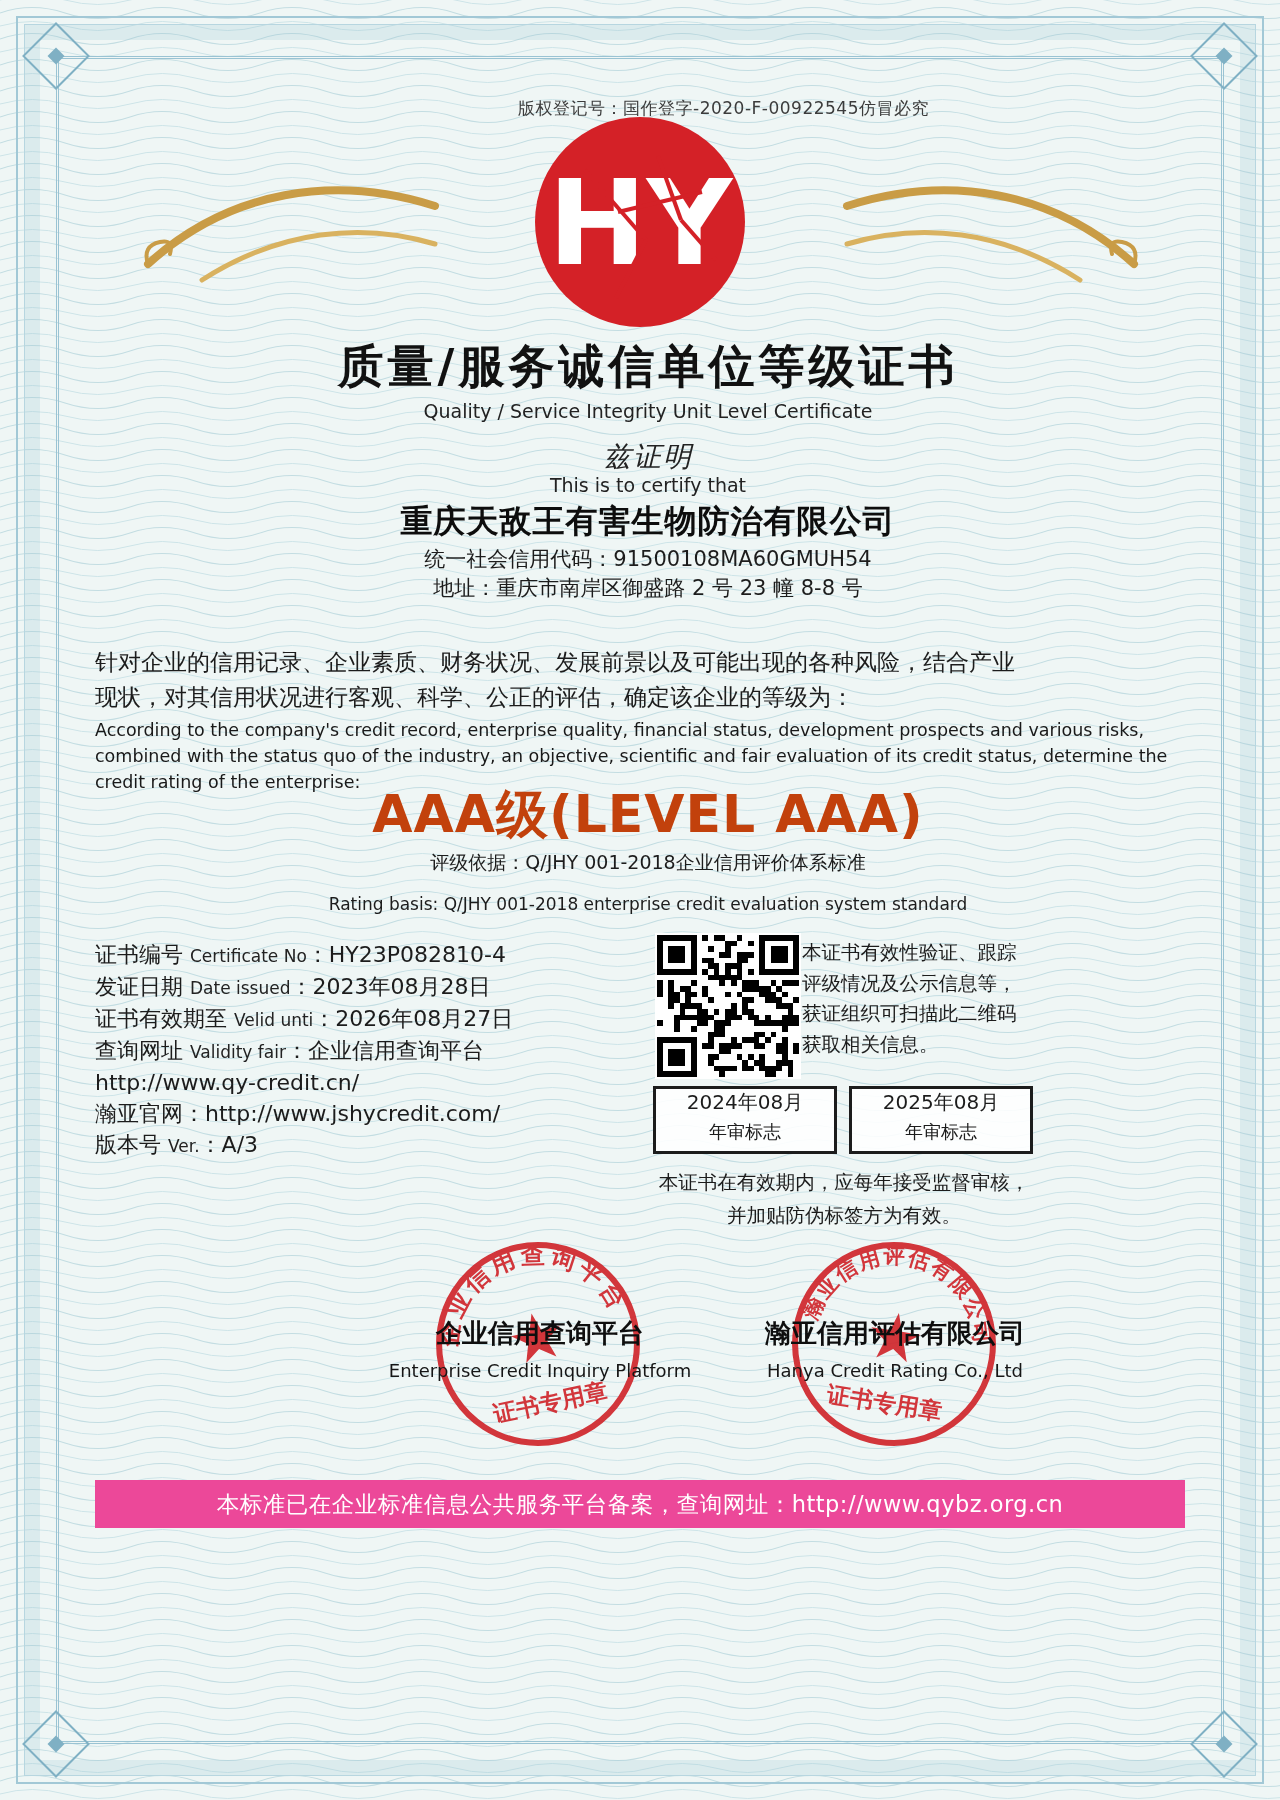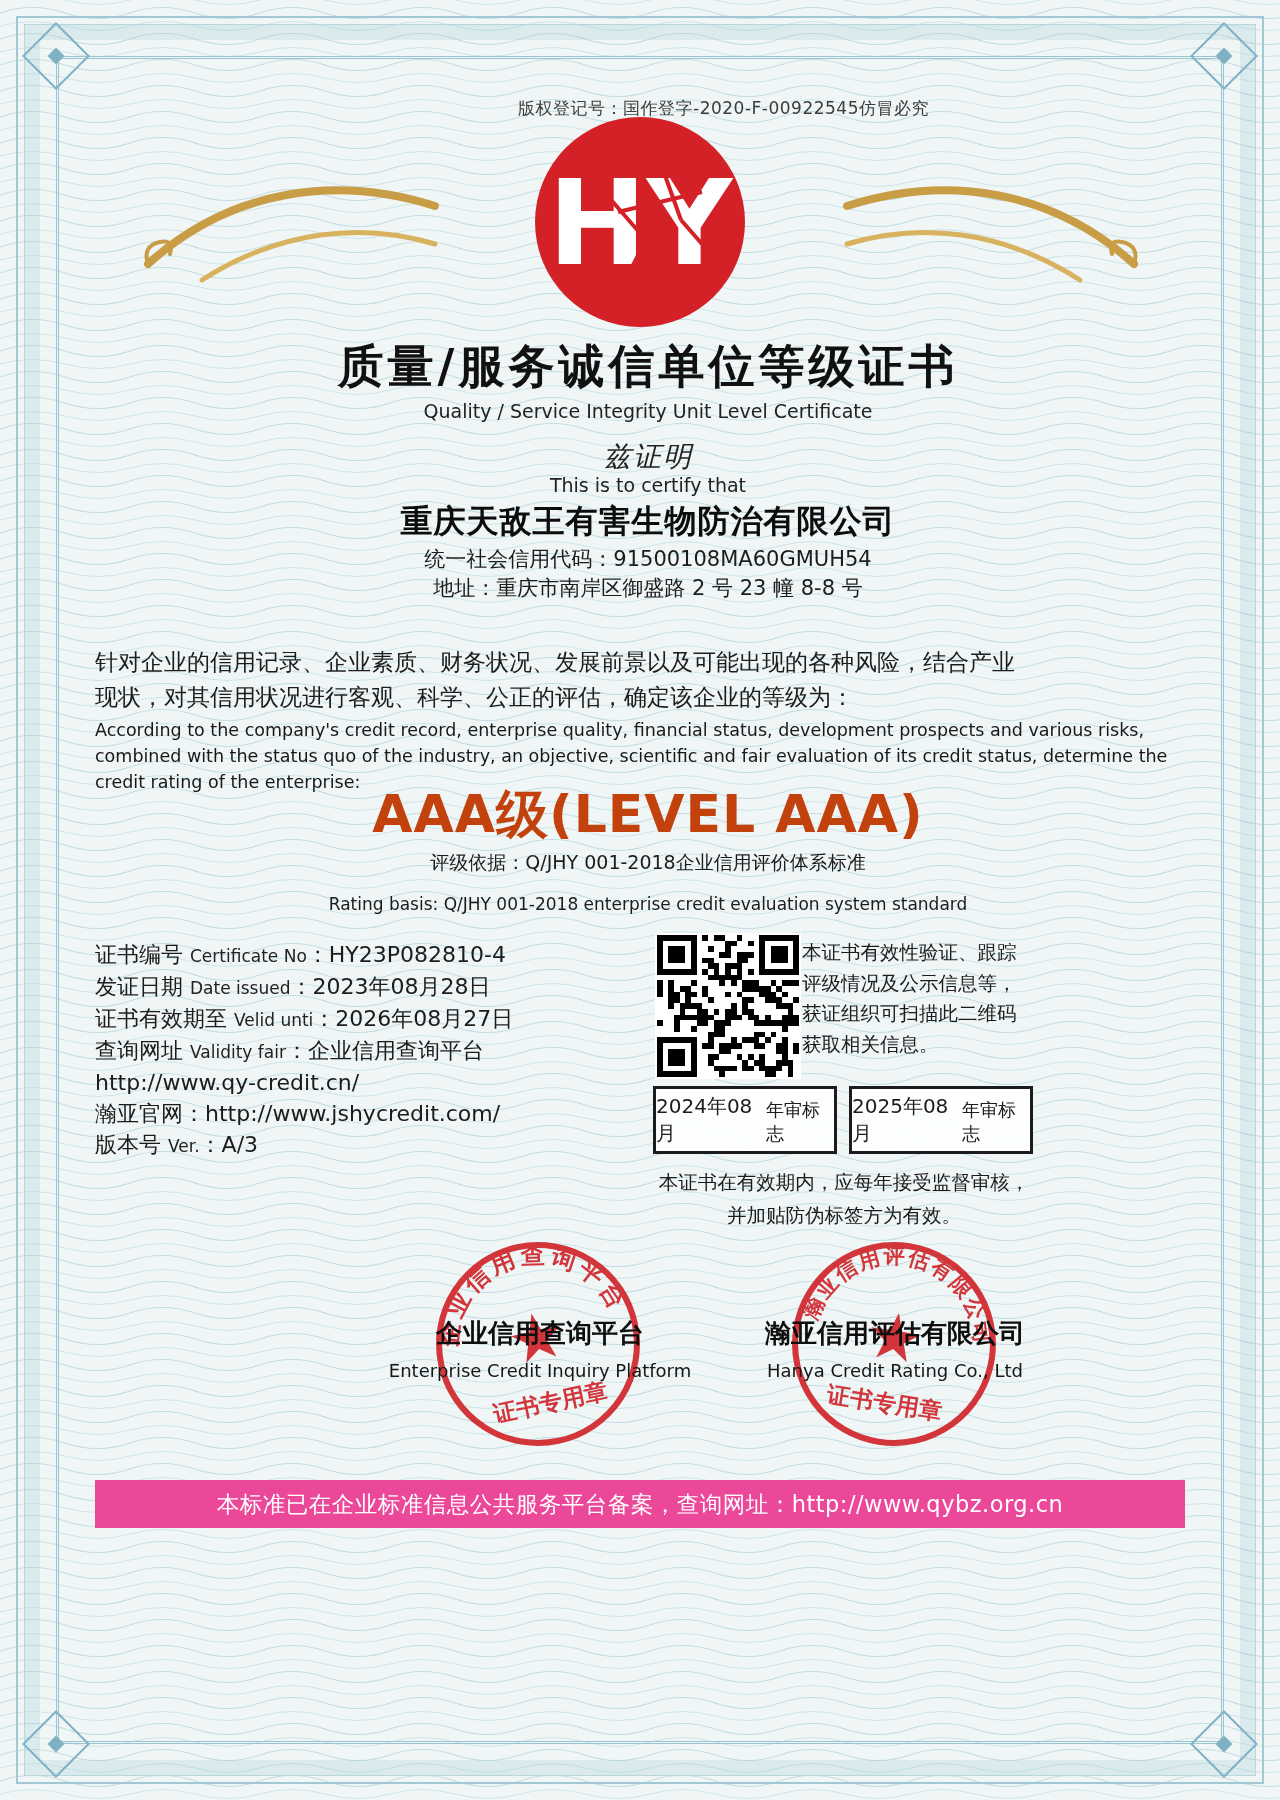--- a/index.html
+++ b/index.html
@@ -41,21 +41,21 @@
   
   .details{top:942px;left:95px;width:540px;text-align:left;}
   .detail-line{margin-bottom:5px;font-size:22px;line-height:26px;white-space:nowrap;}
   .lab-en{font-size:17px;color:#222;}
   .val{font-size:22px;}
   
   .qr{top:933px;left:655px;background:#fff;padding:2px;}
   .qr-notes{top:938px;left:802px;width:250px;text-align:left;font-size:19.5px;line-height:30.5px;}
   .badges{top:1086px;left:653px;display:flex;gap:12px;}
   .badge{width:178px;height:62px;border:3px solid #1c1c1c;background:rgba(255,255,255,.88);
-         display:flex;flex-direction:row;align-items:center;}
+         display:flex;flex-direction:column;align-items:center;}
   .badge .m{font-size:20px;}
   .badge .l{font-size:18px;margin-top:4px;}
   .audit-notes{top:1166px;left:648px;width:392px;text-align:center;font-size:19.5px;line-height:33px;}
   
   .issuer{top:1316px;width:380px;text-align:center;z-index:3;}
   .iss-left{left:350px;}
   .iss-right{left:705px;}
   .issuer .zh{font-size:26px;font-weight:700;color:#0e0e0e;}
   .issuer .en{font-size:18px;margin-top:9px;color:#161616;}
   .stamp{position:absolute;top:1238px;width:212px;height:212px;z-index:2;opacity:.92;}

